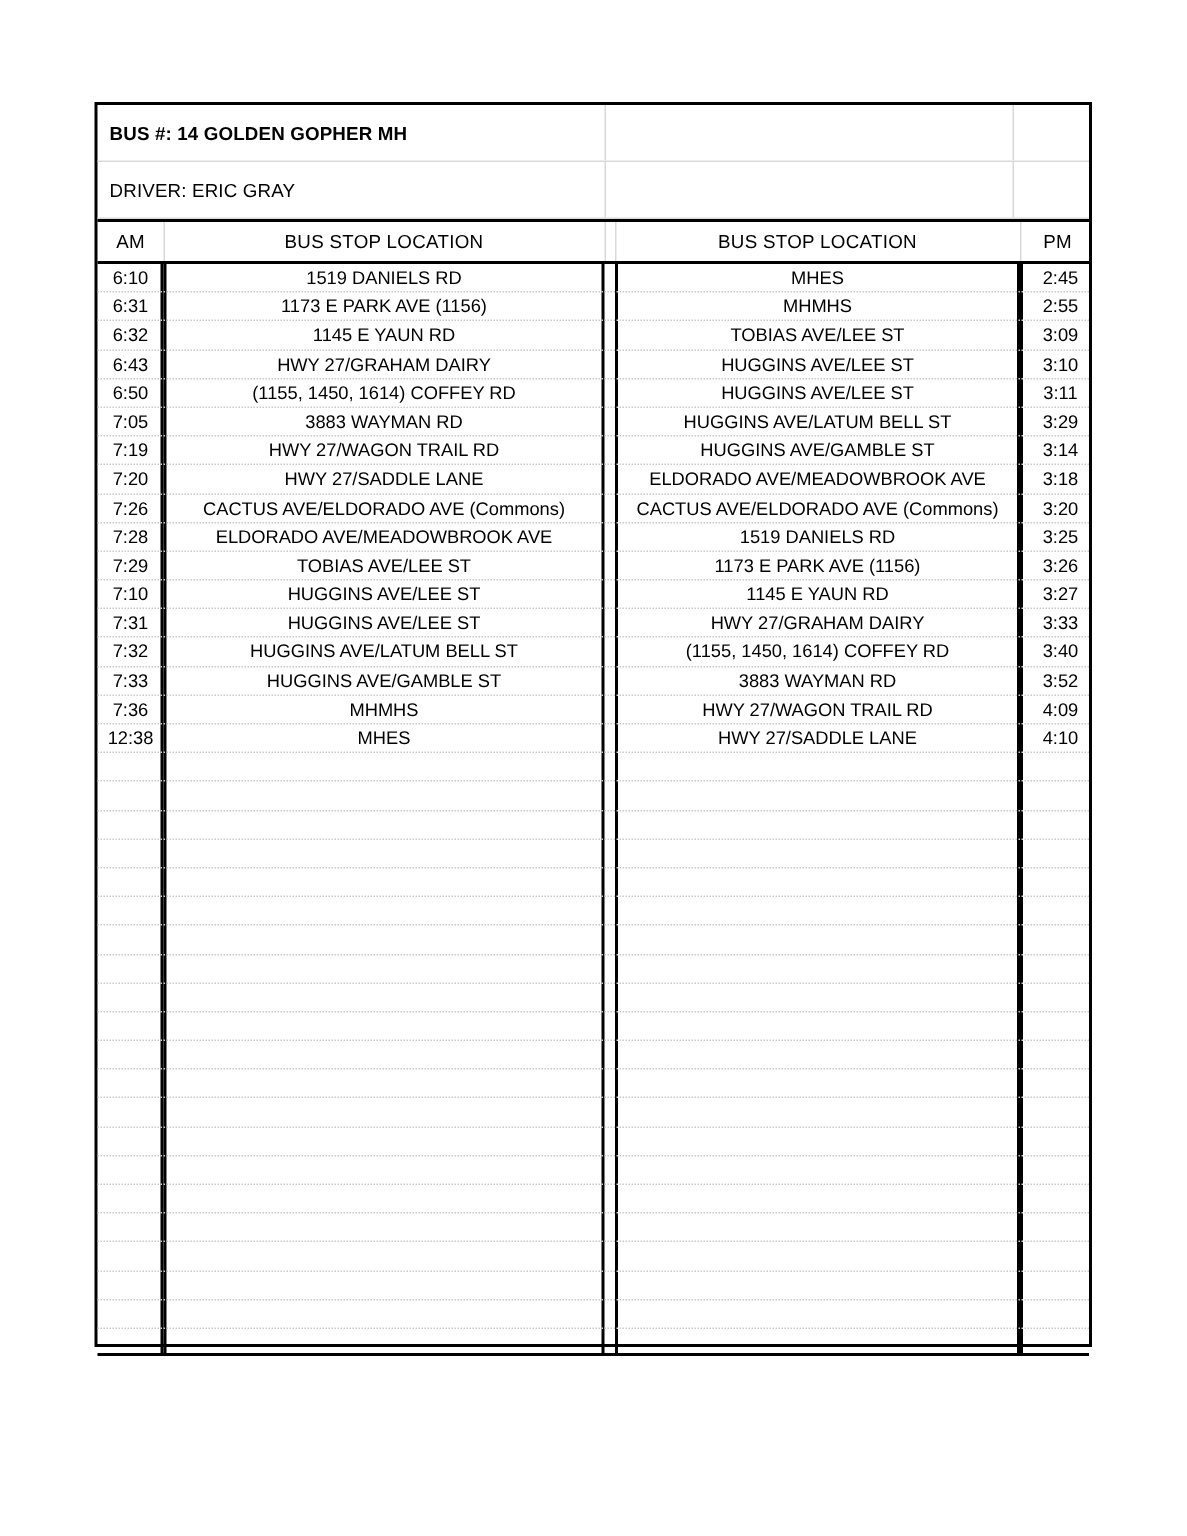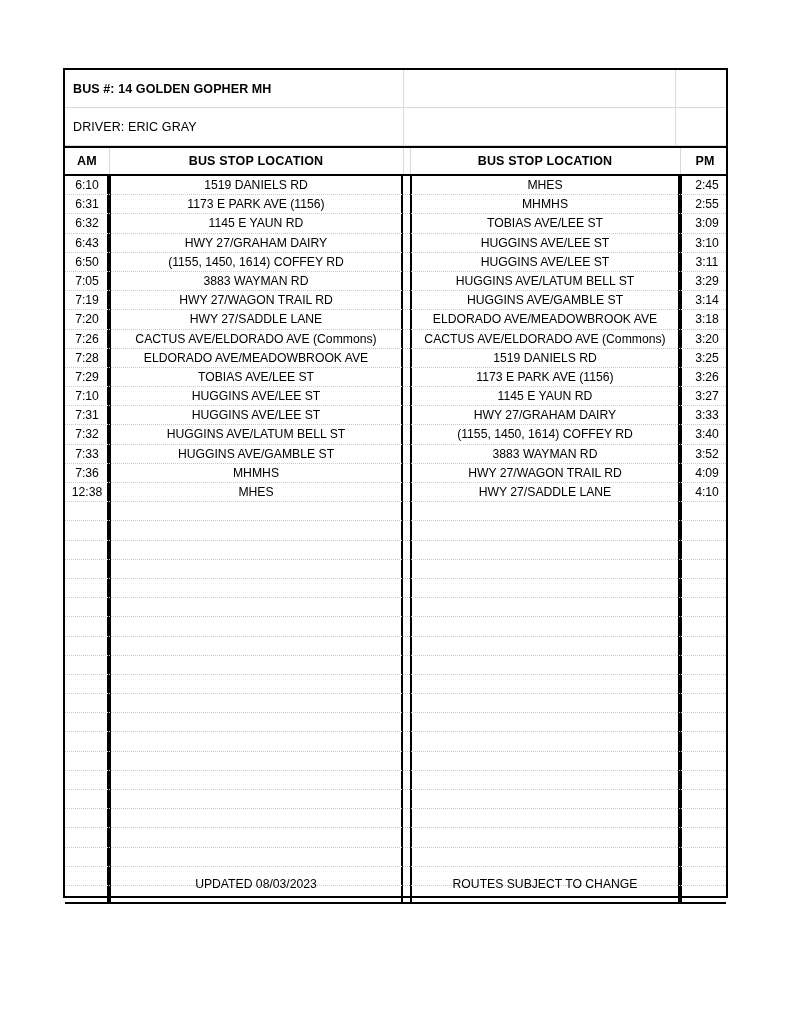--- a/index.html
+++ b/index.html
@@ -79,21 +79,21 @@
     box-sizing: border-box;
   }
   .colhdr .ch {
     position: absolute;
     top: 0;
     bottom: 0;
     display: flex;
     align-items: center;
     justify-content: center;
     font-size: 12.5px;
-    font-weight: bold;
+    font-weight: normal;
     letter-spacing: .2px;
   }
   .ch-am   { left: 0px;   width: 44px; }
   .ch-loc1 { left: 44px;  width: 294px; }
   .ch-loc2 { left: 345px; width: 270px; }
   .ch-pm   { left: 617px; width: 46px; }
   .colhdr .vline {
     position: absolute;
     top: 0; bottom: 0;
     width: 1px;
@@ -436,22 +436,18 @@
             <div class="cell c-pm"></div>
           </div>
           <div class="row">
             <div class="cell c-am"></div>
             <div class="cell c-loc1"></div>
             <div class="cell c-loc2"></div>
             <div class="cell c-pm"></div>
           </div>
         </div>
 
-      <div class="footer-row">
-        <div class="cell c-loc1">UPDATED 08/03/2023</div>
-        <div class="cell c-loc2">ROUTES SUBJECT TO CHANGE</div>
-      </div>
 
       <div class="bottomrule"></div>
     </div>
 
   </div>
 </div>
 
 </body></html>

